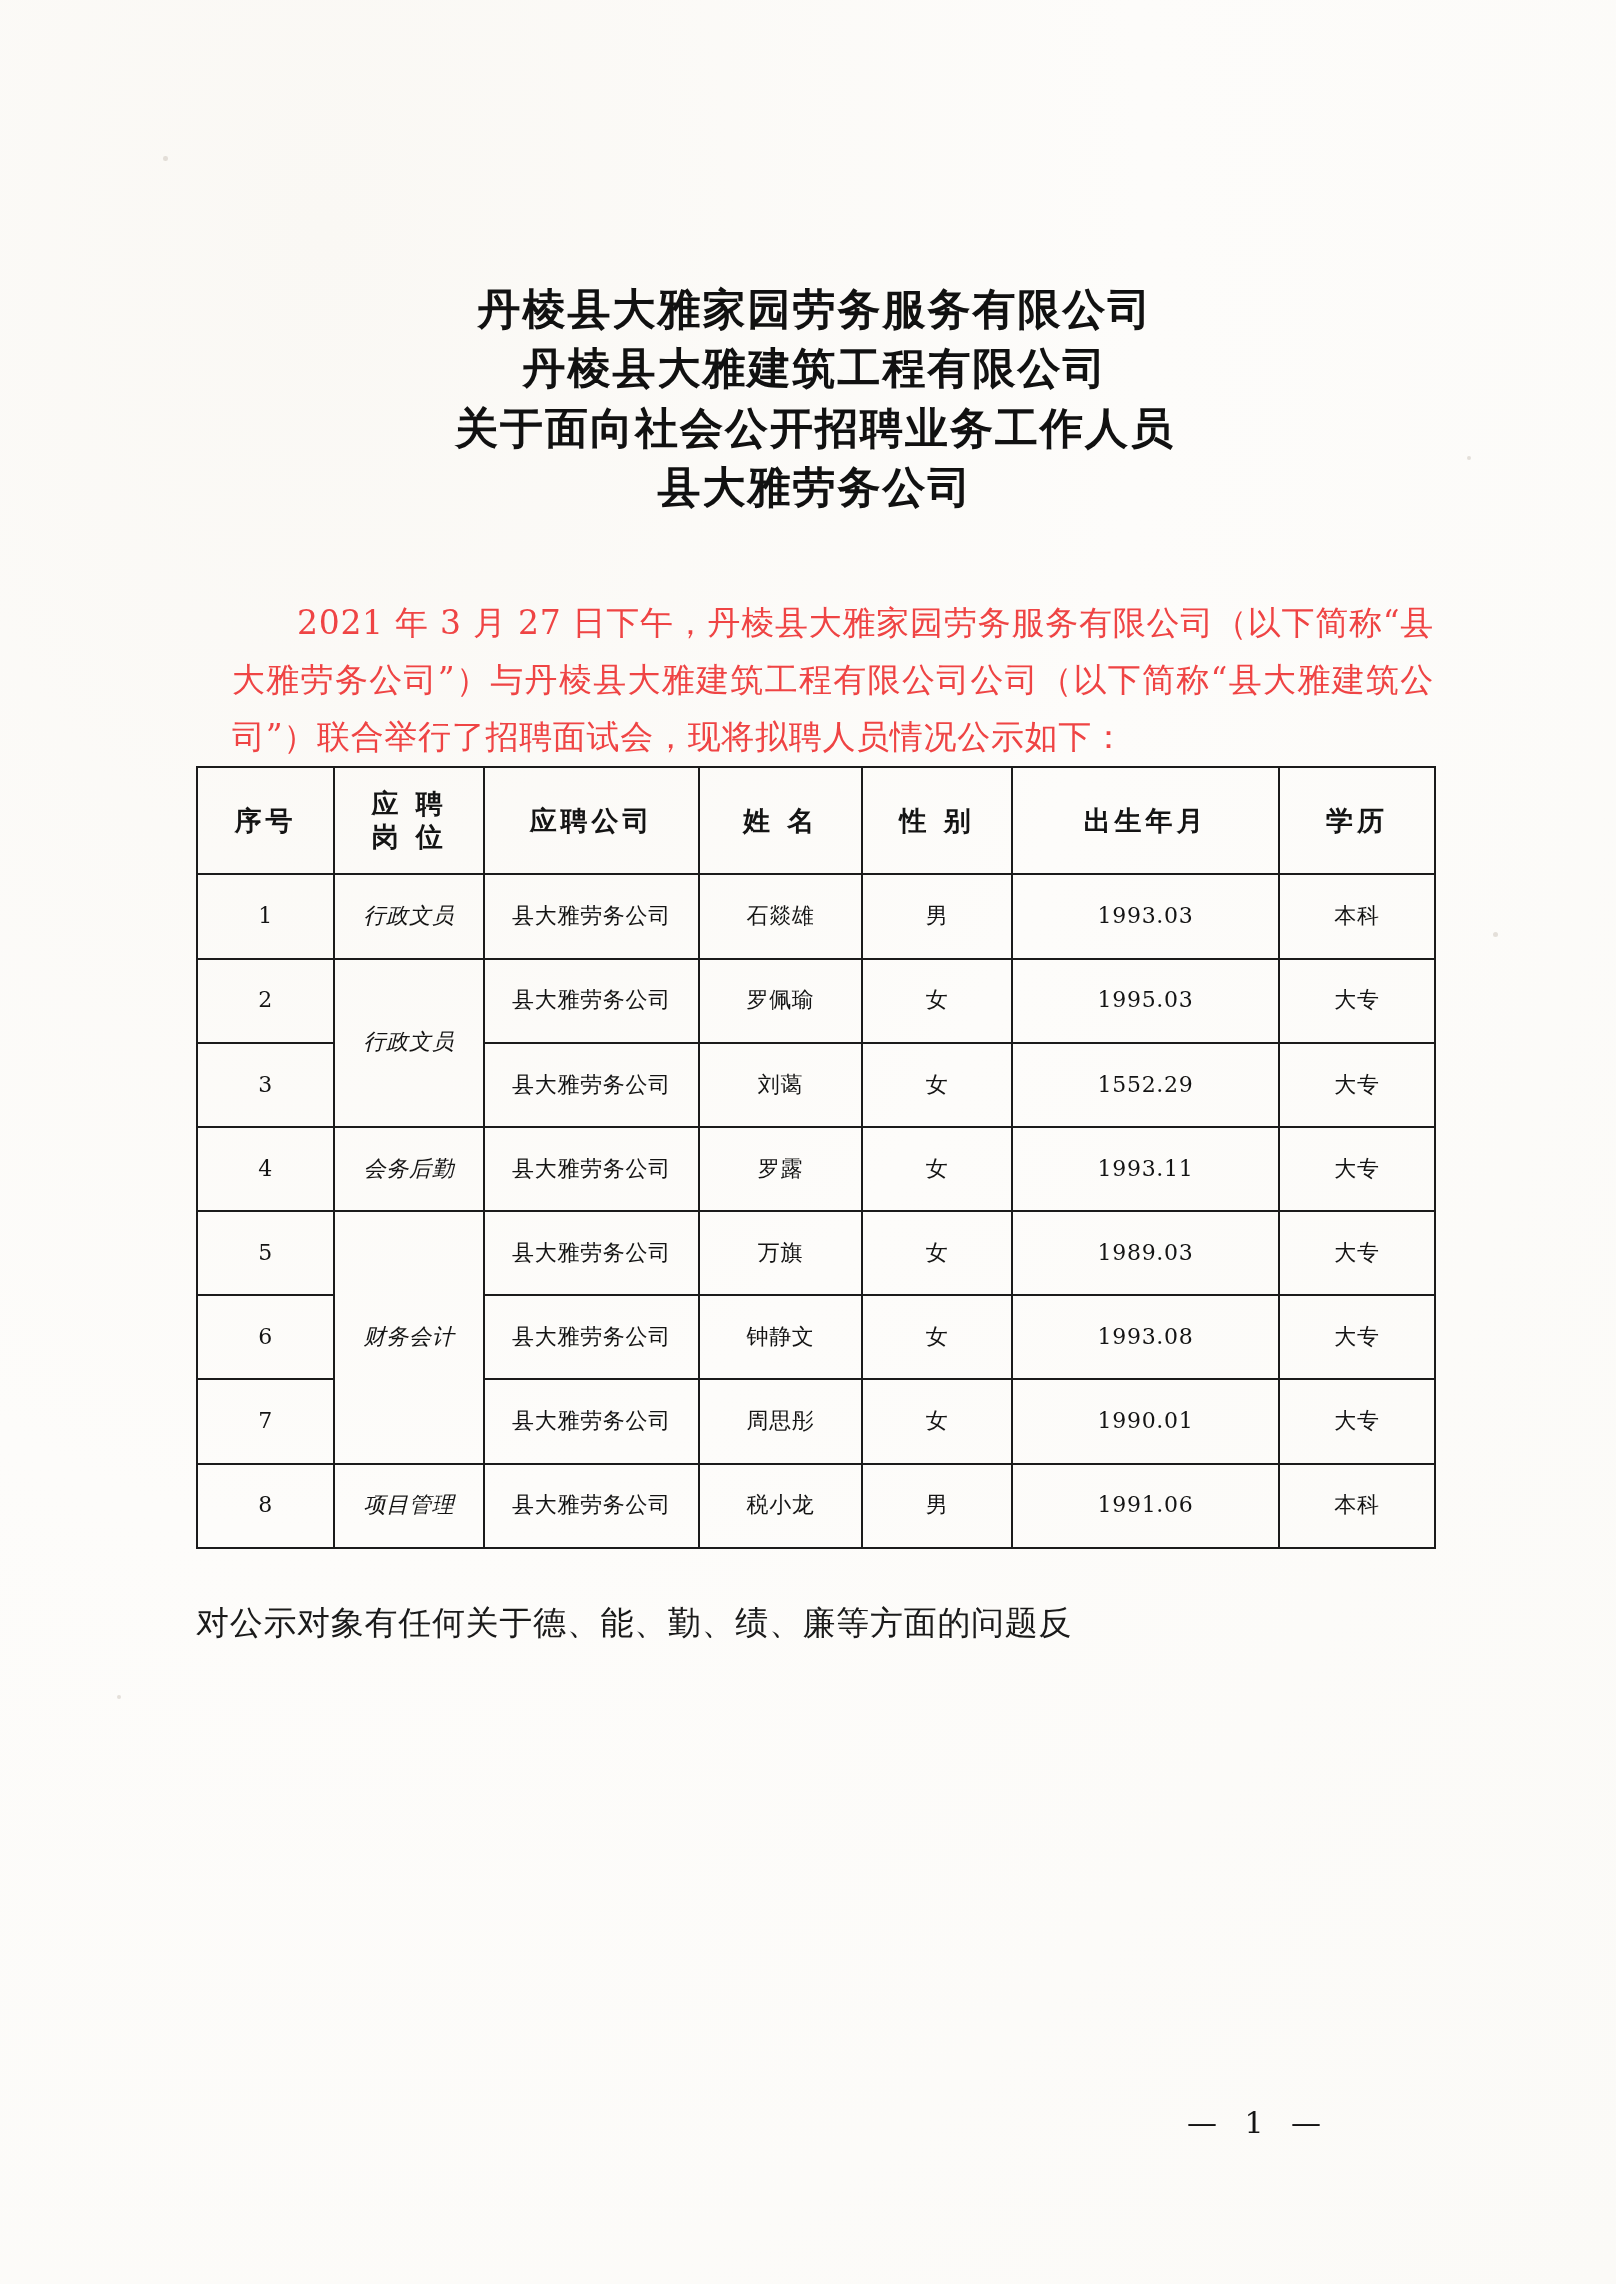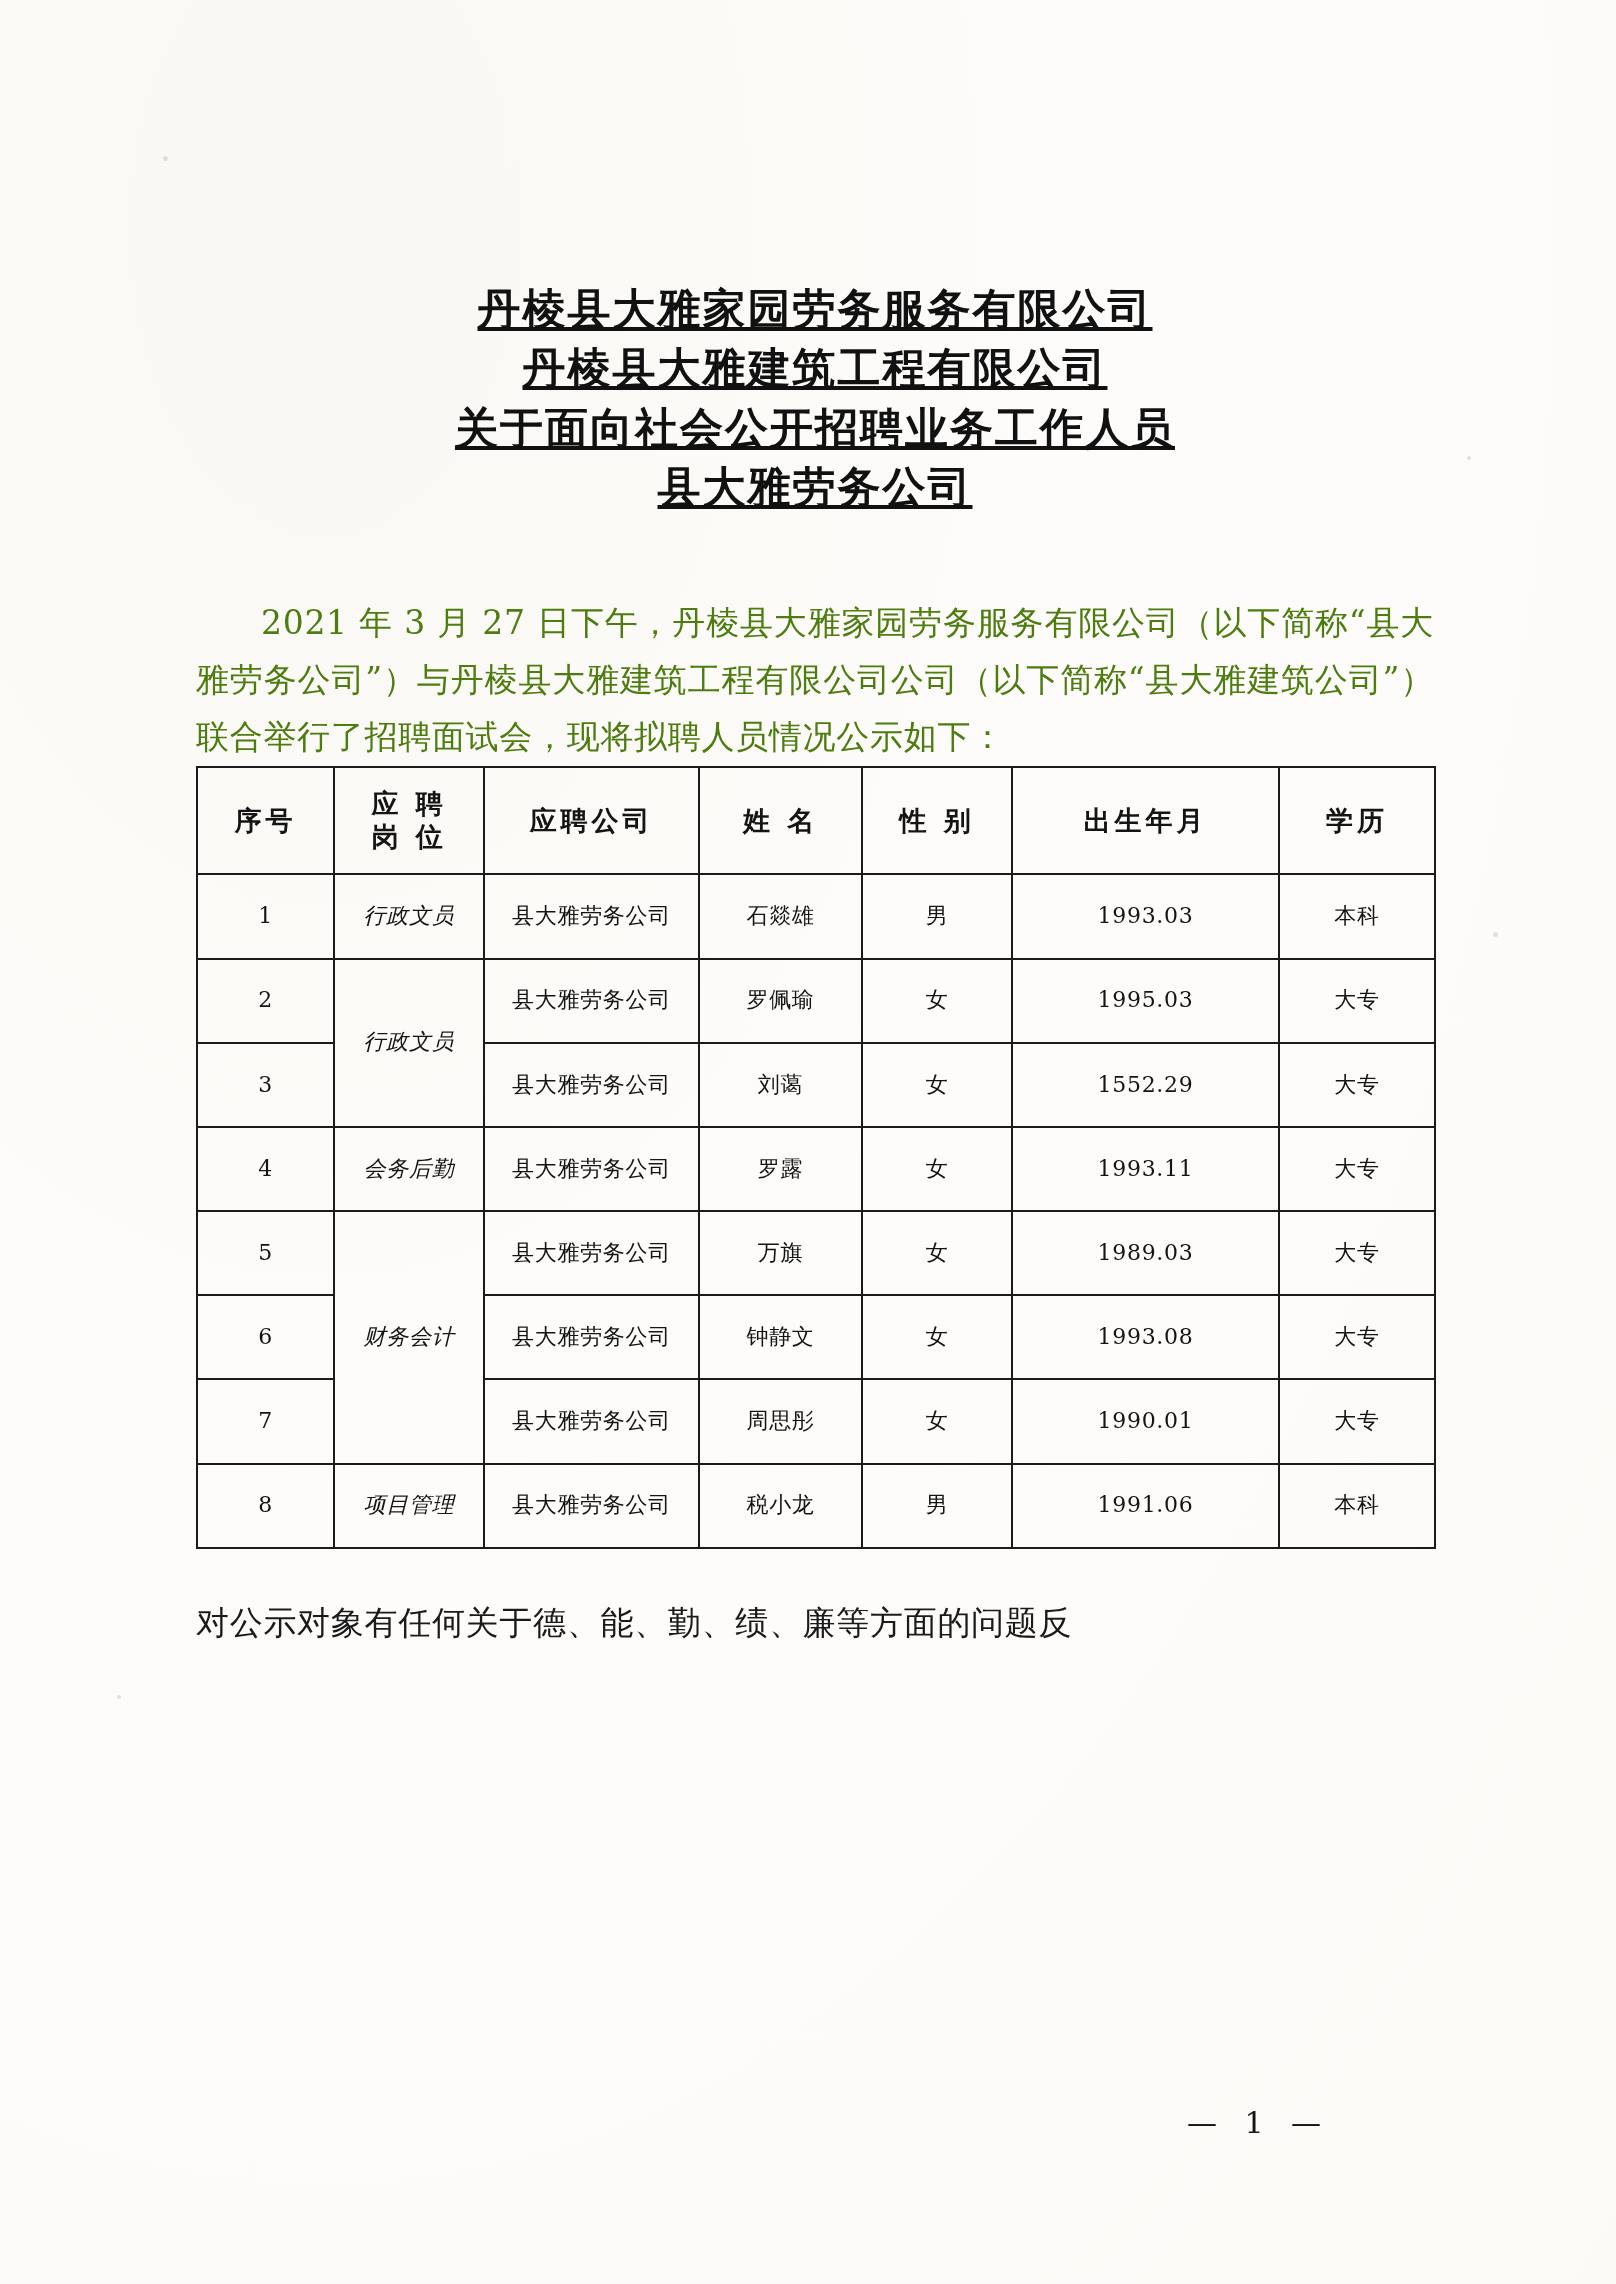--- a/index.html
+++ b/index.html
@@ -39,29 +39,29 @@
     font-family: "DejaVu Sans", "Liberation Sans", sans-serif;
     font-weight: bold;
     font-size: 43px;
     line-height: 1.38;
     letter-spacing: 2px;
     color: #111;
   }
   .title-line {
     display: block;
     white-space: nowrap;
-    text-decoration: underline;
   }
   .body-text {
     margin-top: 78px;
     font-size: 33px;
     line-height: 1.72;
     letter-spacing: 0.7px;
     text-align: justify;
-    color: #4d7c0f;
+    color: #ef4444;
+    margin-left: 36px;
   }
   .body-text .indent {
     text-indent: 65px;
     display: block;
   }
   table.result-table {
     border-collapse: collapse;
     width: 1238px;
     table-layout: fixed;
     background: transparent;

